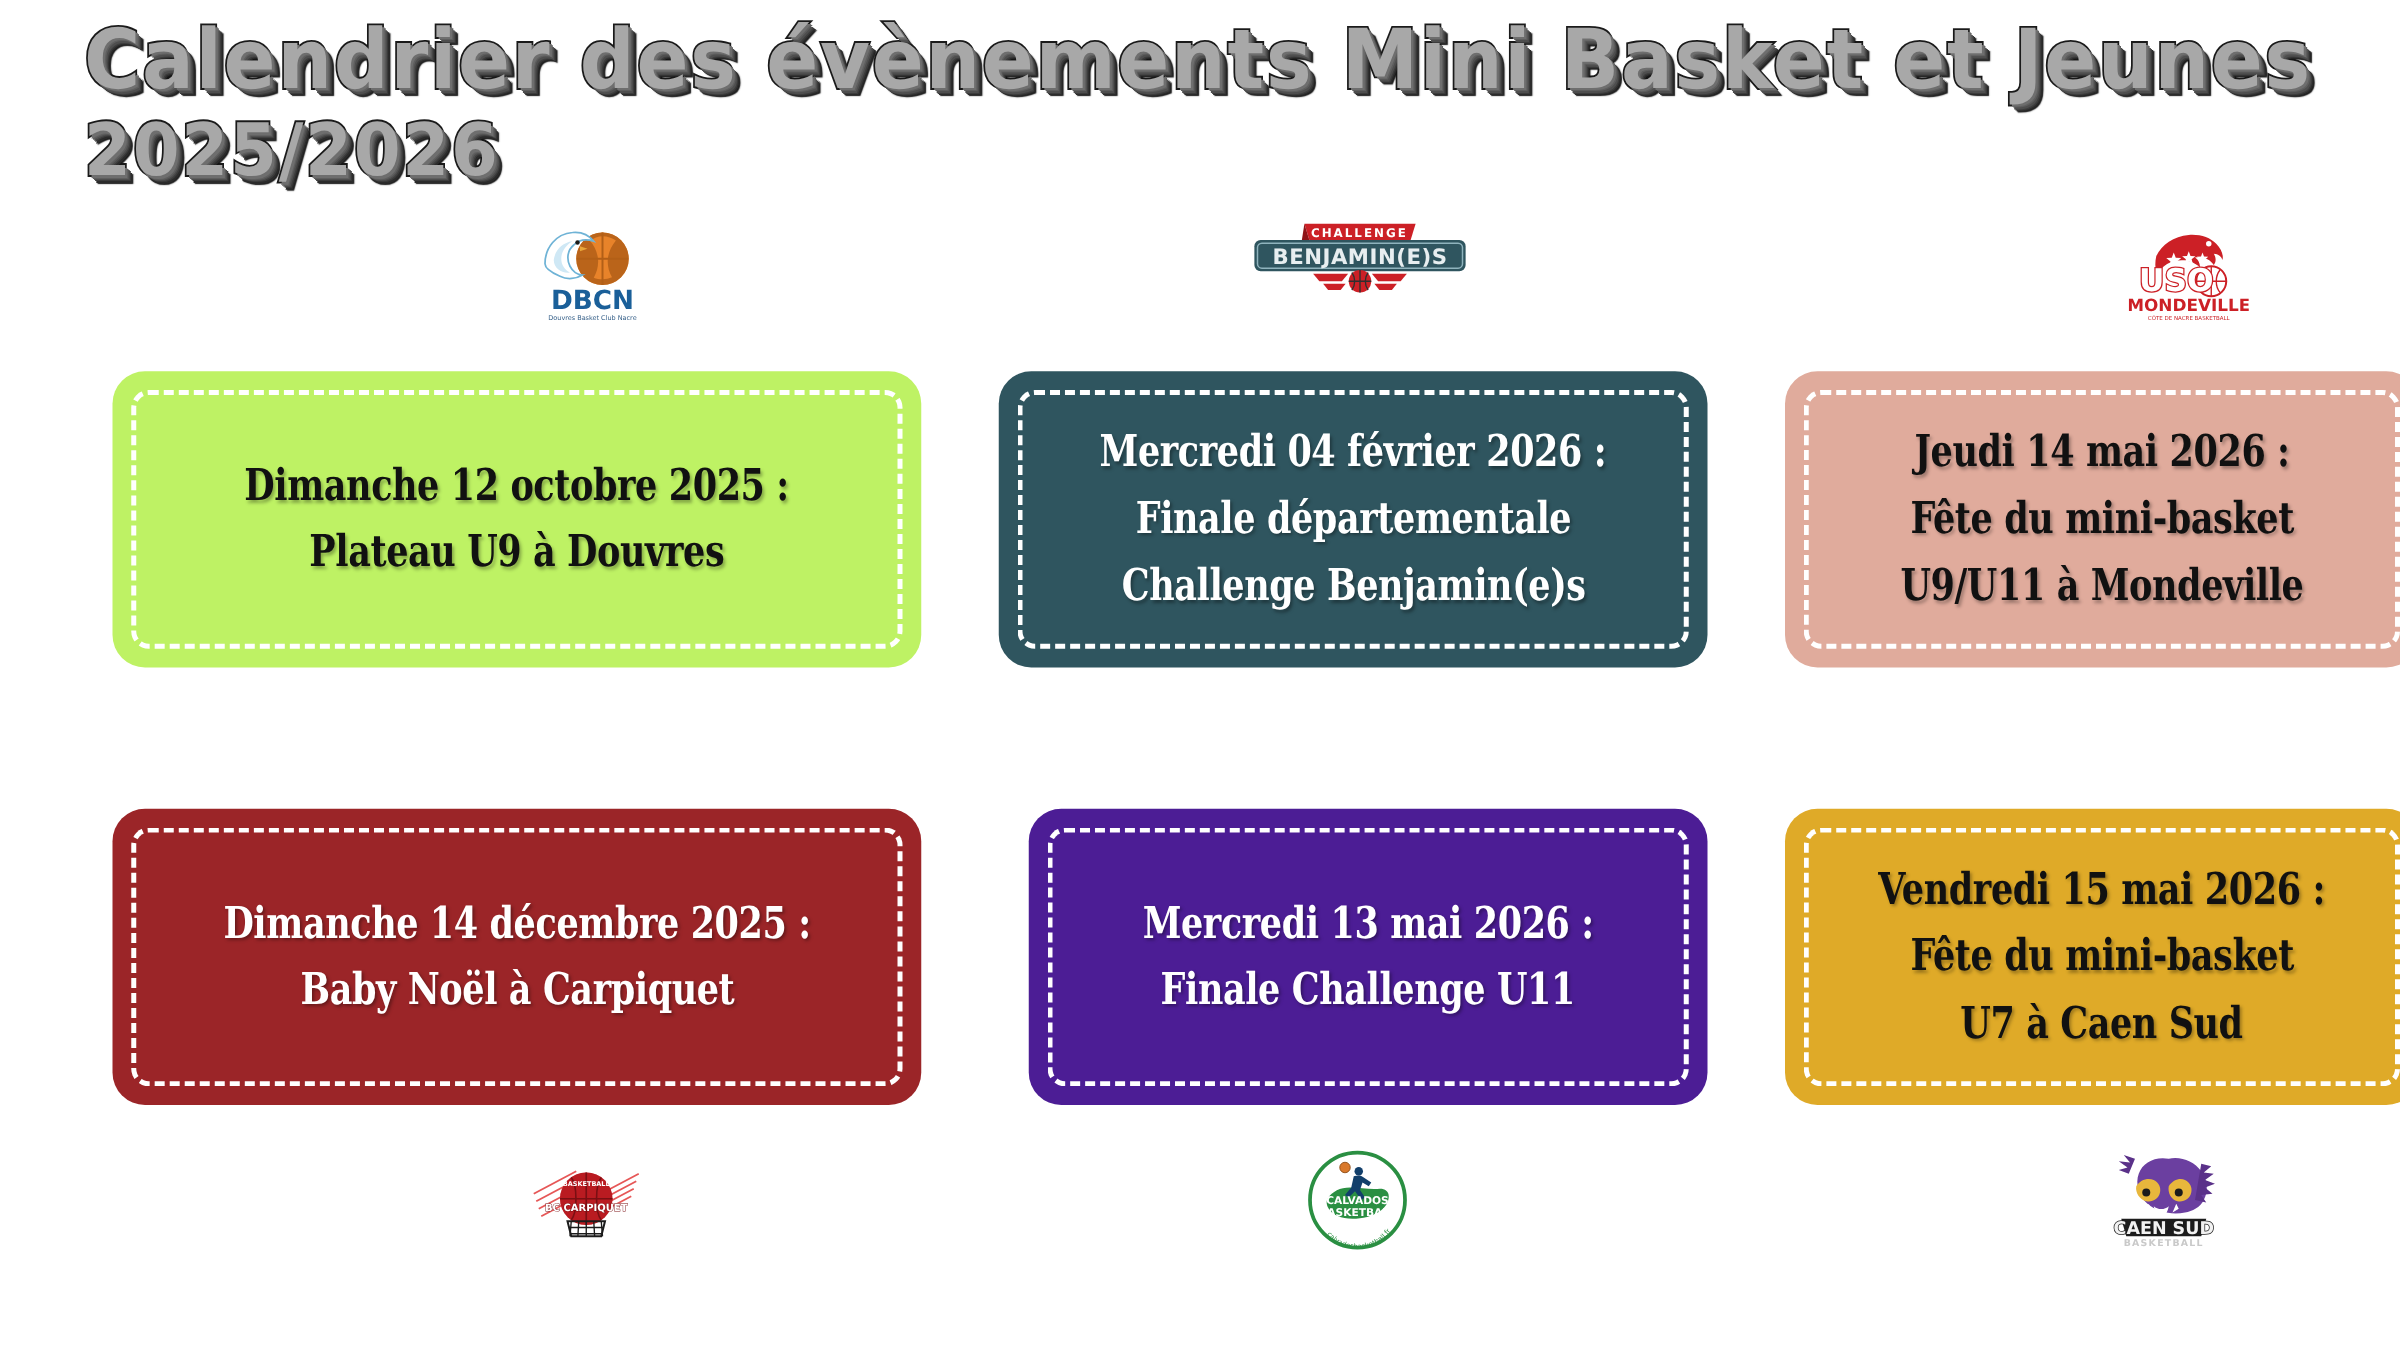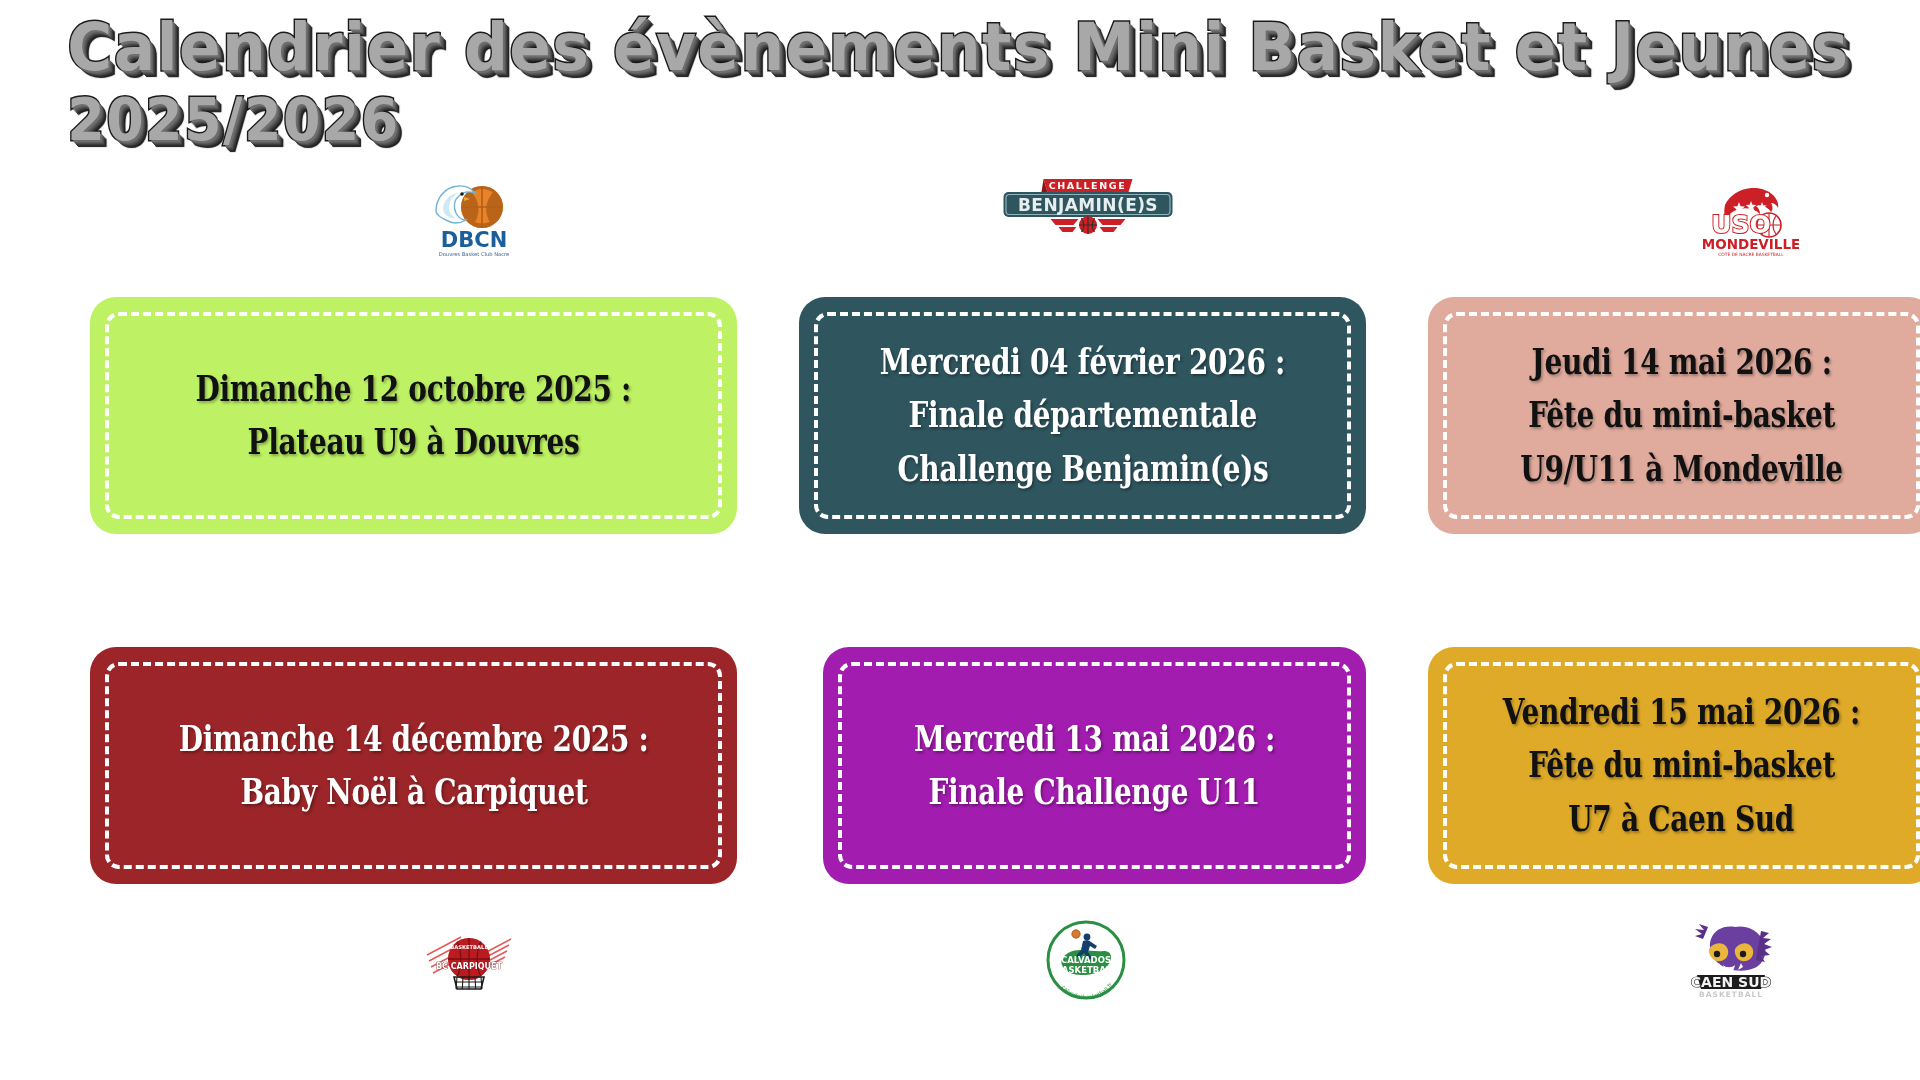--- a/index.html
+++ b/index.html
@@ -115,21 +115,21 @@
   .card.light-text .card-line {
     color: #ffffff;
     text-shadow: 2px 2px 3px rgba(0,0,0,0.35);
   }
 
   
   .card.c-blue   { background: #bef264; }
   .card.c-teal   { background: #2f555f; }
   .card.c-salmon { background: #e0ab9c; }
   .card.c-red    { background: #9b2528; }
-  .card.c-green  { background: #a21caf; margin-left: 24px; }
+  .card.c-green  { background: #4c1d95; margin-left: 24px; }
   .card.c-gold   { background: #dfaa28; }
 
   
   .logo {
     position: absolute;
     width: 96px;
     height: 82px;
     z-index: 5;
     pointer-events: none;
     text-decoration: underline;

